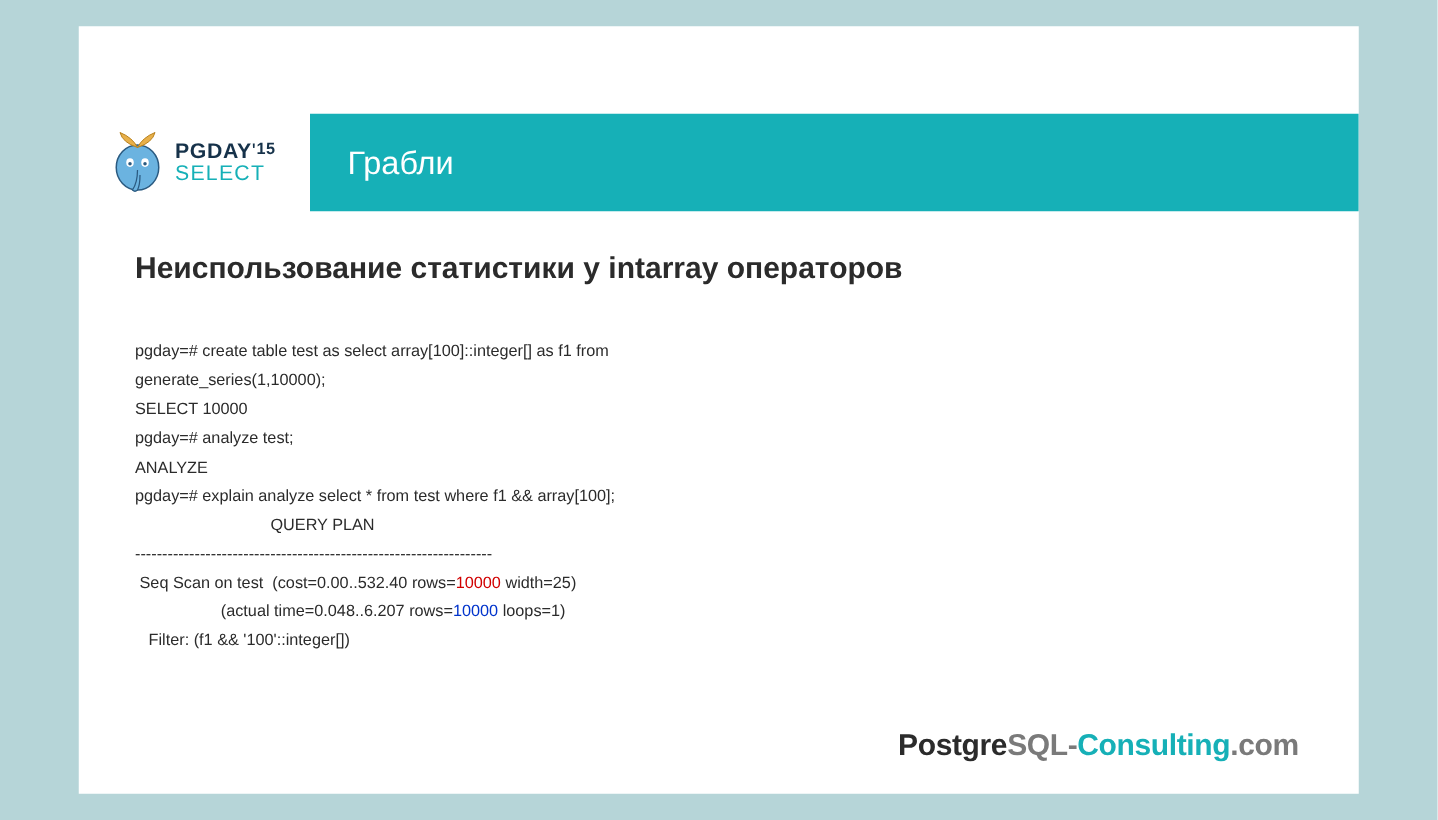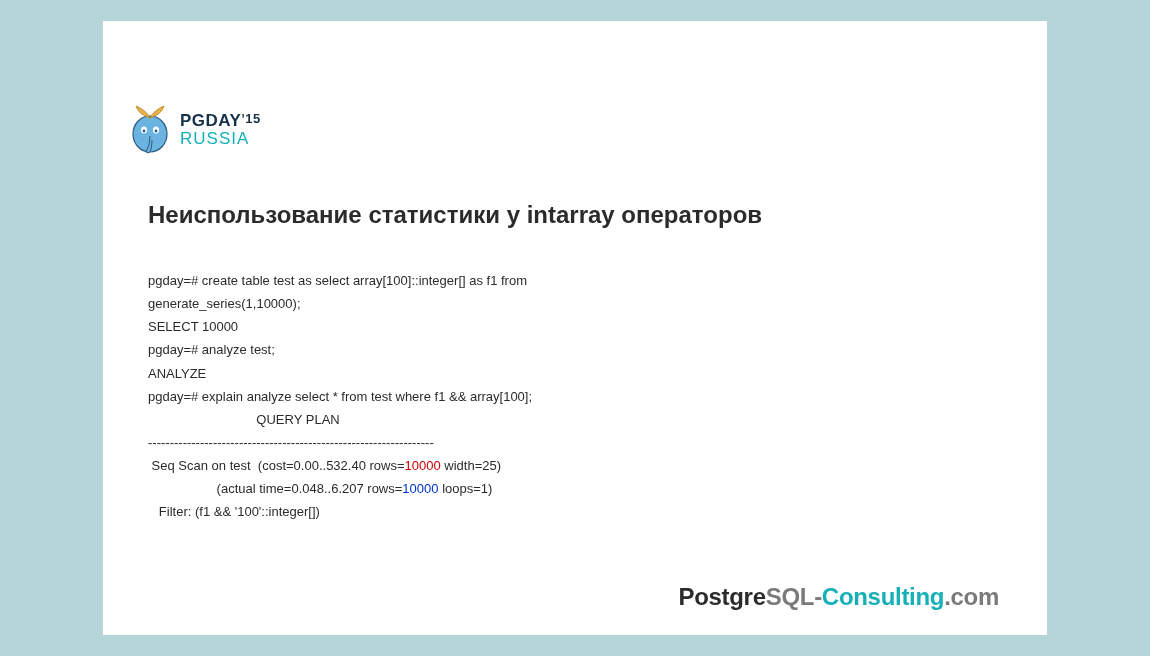--- a/index.html
+++ b/index.html
@@ -6,21 +6,21 @@
   body {
     width: 1150px;
     height: 656px;
     background: #b6d5d8;
     display: flex;
     align-items: center;
     justify-content: center;
     font-family: Arial, Helvetica, sans-serif;
   }
   .slide {
-    width: 944px;
+    width: 1024px;
     height: 614px;
     background: #ffffff;
     position: relative;
     overflow: hidden;
   }
   .header {
     position: absolute;
     top: 70px;
     left: 0;
     right: 0;
@@ -94,22 +94,25 @@
         <ellipse cx="22" cy="30" rx="17" ry="18" fill="#6bb3e0" stroke="#2a5a80" stroke-width="1.2"></ellipse>
         <path d="M22 14 Q10 10 8 2 Q18 6 22 14 Q26 6 36 2 Q34 10 22 14" fill="#e8b04a" stroke="#b8801a" stroke-width="0.8"></path>
         <ellipse cx="16" cy="26" rx="3" ry="3.5" fill="#ffffff"></ellipse>
         <ellipse cx="28" cy="26" rx="3" ry="3.5" fill="#ffffff"></ellipse>
         <circle cx="16" cy="27" r="1.4" fill="#2a5a80"></circle>
         <circle cx="28" cy="27" r="1.4" fill="#2a5a80"></circle>
         <path d="M22 32 Q22 42 18 48 Q20 50 22 48 Q24 44 24 36" fill="#6bb3e0" stroke="#2a5a80" stroke-width="1"></path>
       </svg>
       <div class="logo-text">
         <div class="logo-line1"><span>PGDAY</span><span class="ap">'</span><span class="yr">15</span></div>
-        <div class="logo-line2">RUSSIA</div>
+        <div class="logo-line2">SELECT</div>
       </div>
+    </div>
+    <div class="title-bar">
+      <div class="title-text">Грабли</div>
     </div>
   </div>
 
   <div class="content">
     <div class="section-heading">Неиспользование статистики у intarray операторов</div>
     <div class="code-block"><span>pgday=# create table test as select array[100]::integer[] as f1 from</span>
 <span>generate_series(1,10000);</span>
 <span>SELECT 10000</span>
 <span>pgday=# analyze test;</span>
 <span>ANALYZE</span>

